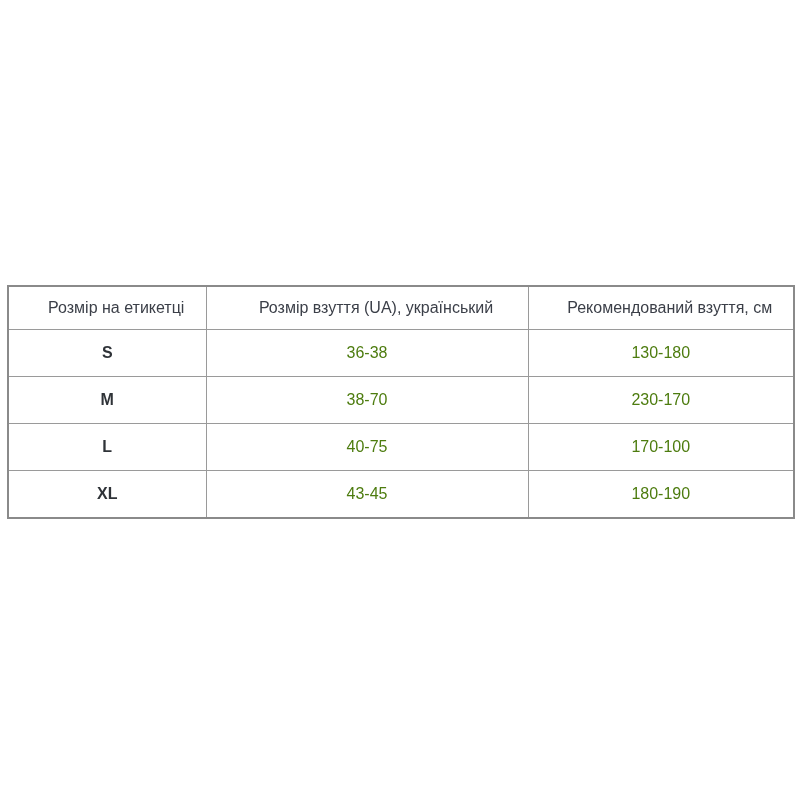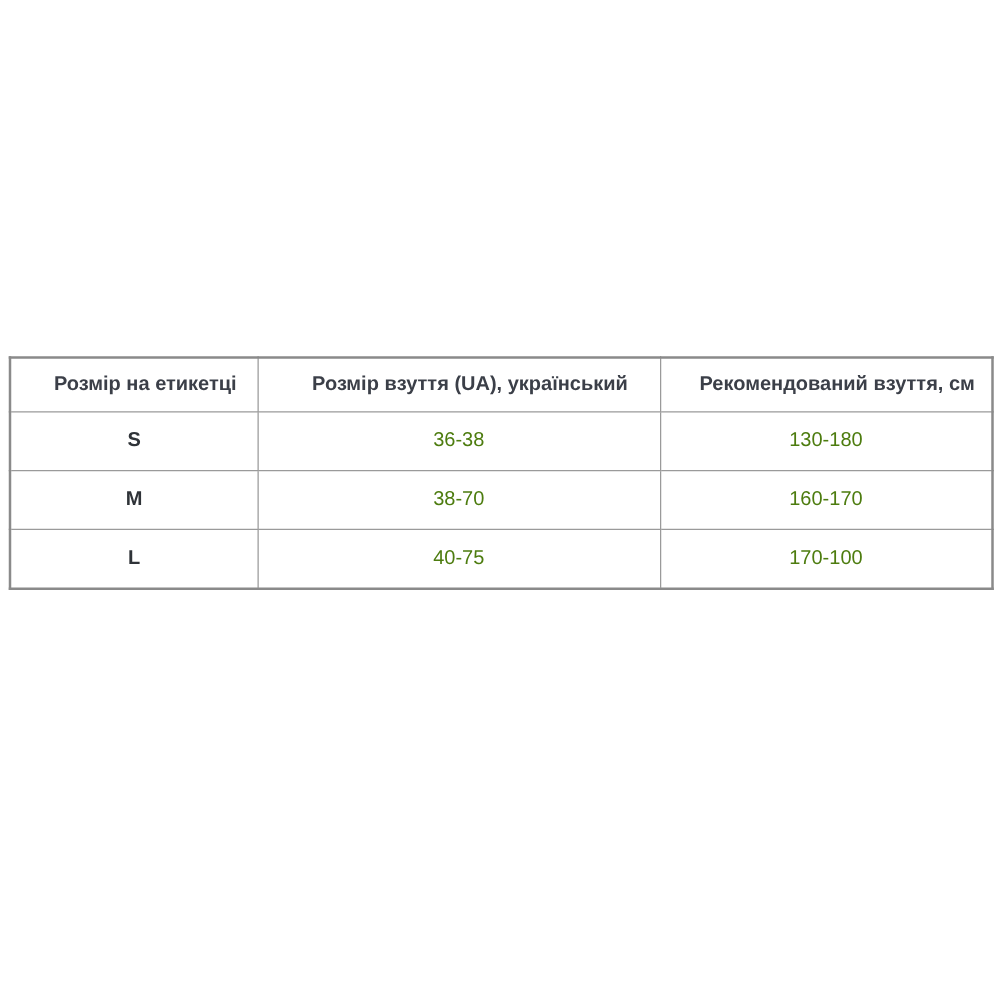--- a/index.html
+++ b/index.html
@@ -33,21 +33,21 @@
   table.size-table td {
     border: 1px solid #9a9a9a;
     text-align: center;
     vertical-align: middle;
     padding: 0 6px;
     background: #ffffff;
   }
   table.size-table th {
     height: 42px;
     font-size: 16px;
-    font-weight: bold;
+    font-weight: normal;
     color: #3b3f48;
     padding-left: 24px;
   }
   table.size-table td {
     height: 46px;
     font-size: 16px;
     color: #4d7c0f;
   }
   table.size-table td.size-label {
     font-weight: bold;
@@ -77,23 +77,28 @@
       </thead>
       <tbody>
         <tr>
           <td class="size-label">S</td>
           <td>36-38</td>
           <td>130-180</td>
         </tr>
         <tr>
           <td class="size-label">M</td>
           <td>38-70</td>
-          <td>160-170</td>
+          <td>230-170</td>
         </tr>
         <tr>
           <td class="size-label">L</td>
           <td>40-75</td>
           <td>170-100</td>
+        </tr>
+        <tr>
+          <td class="size-label">XL</td>
+          <td>43-45</td>
+          <td>180-190</td>
         </tr>
       </tbody>
     </table>
   </div>
 </div>
 
 </body></html>

